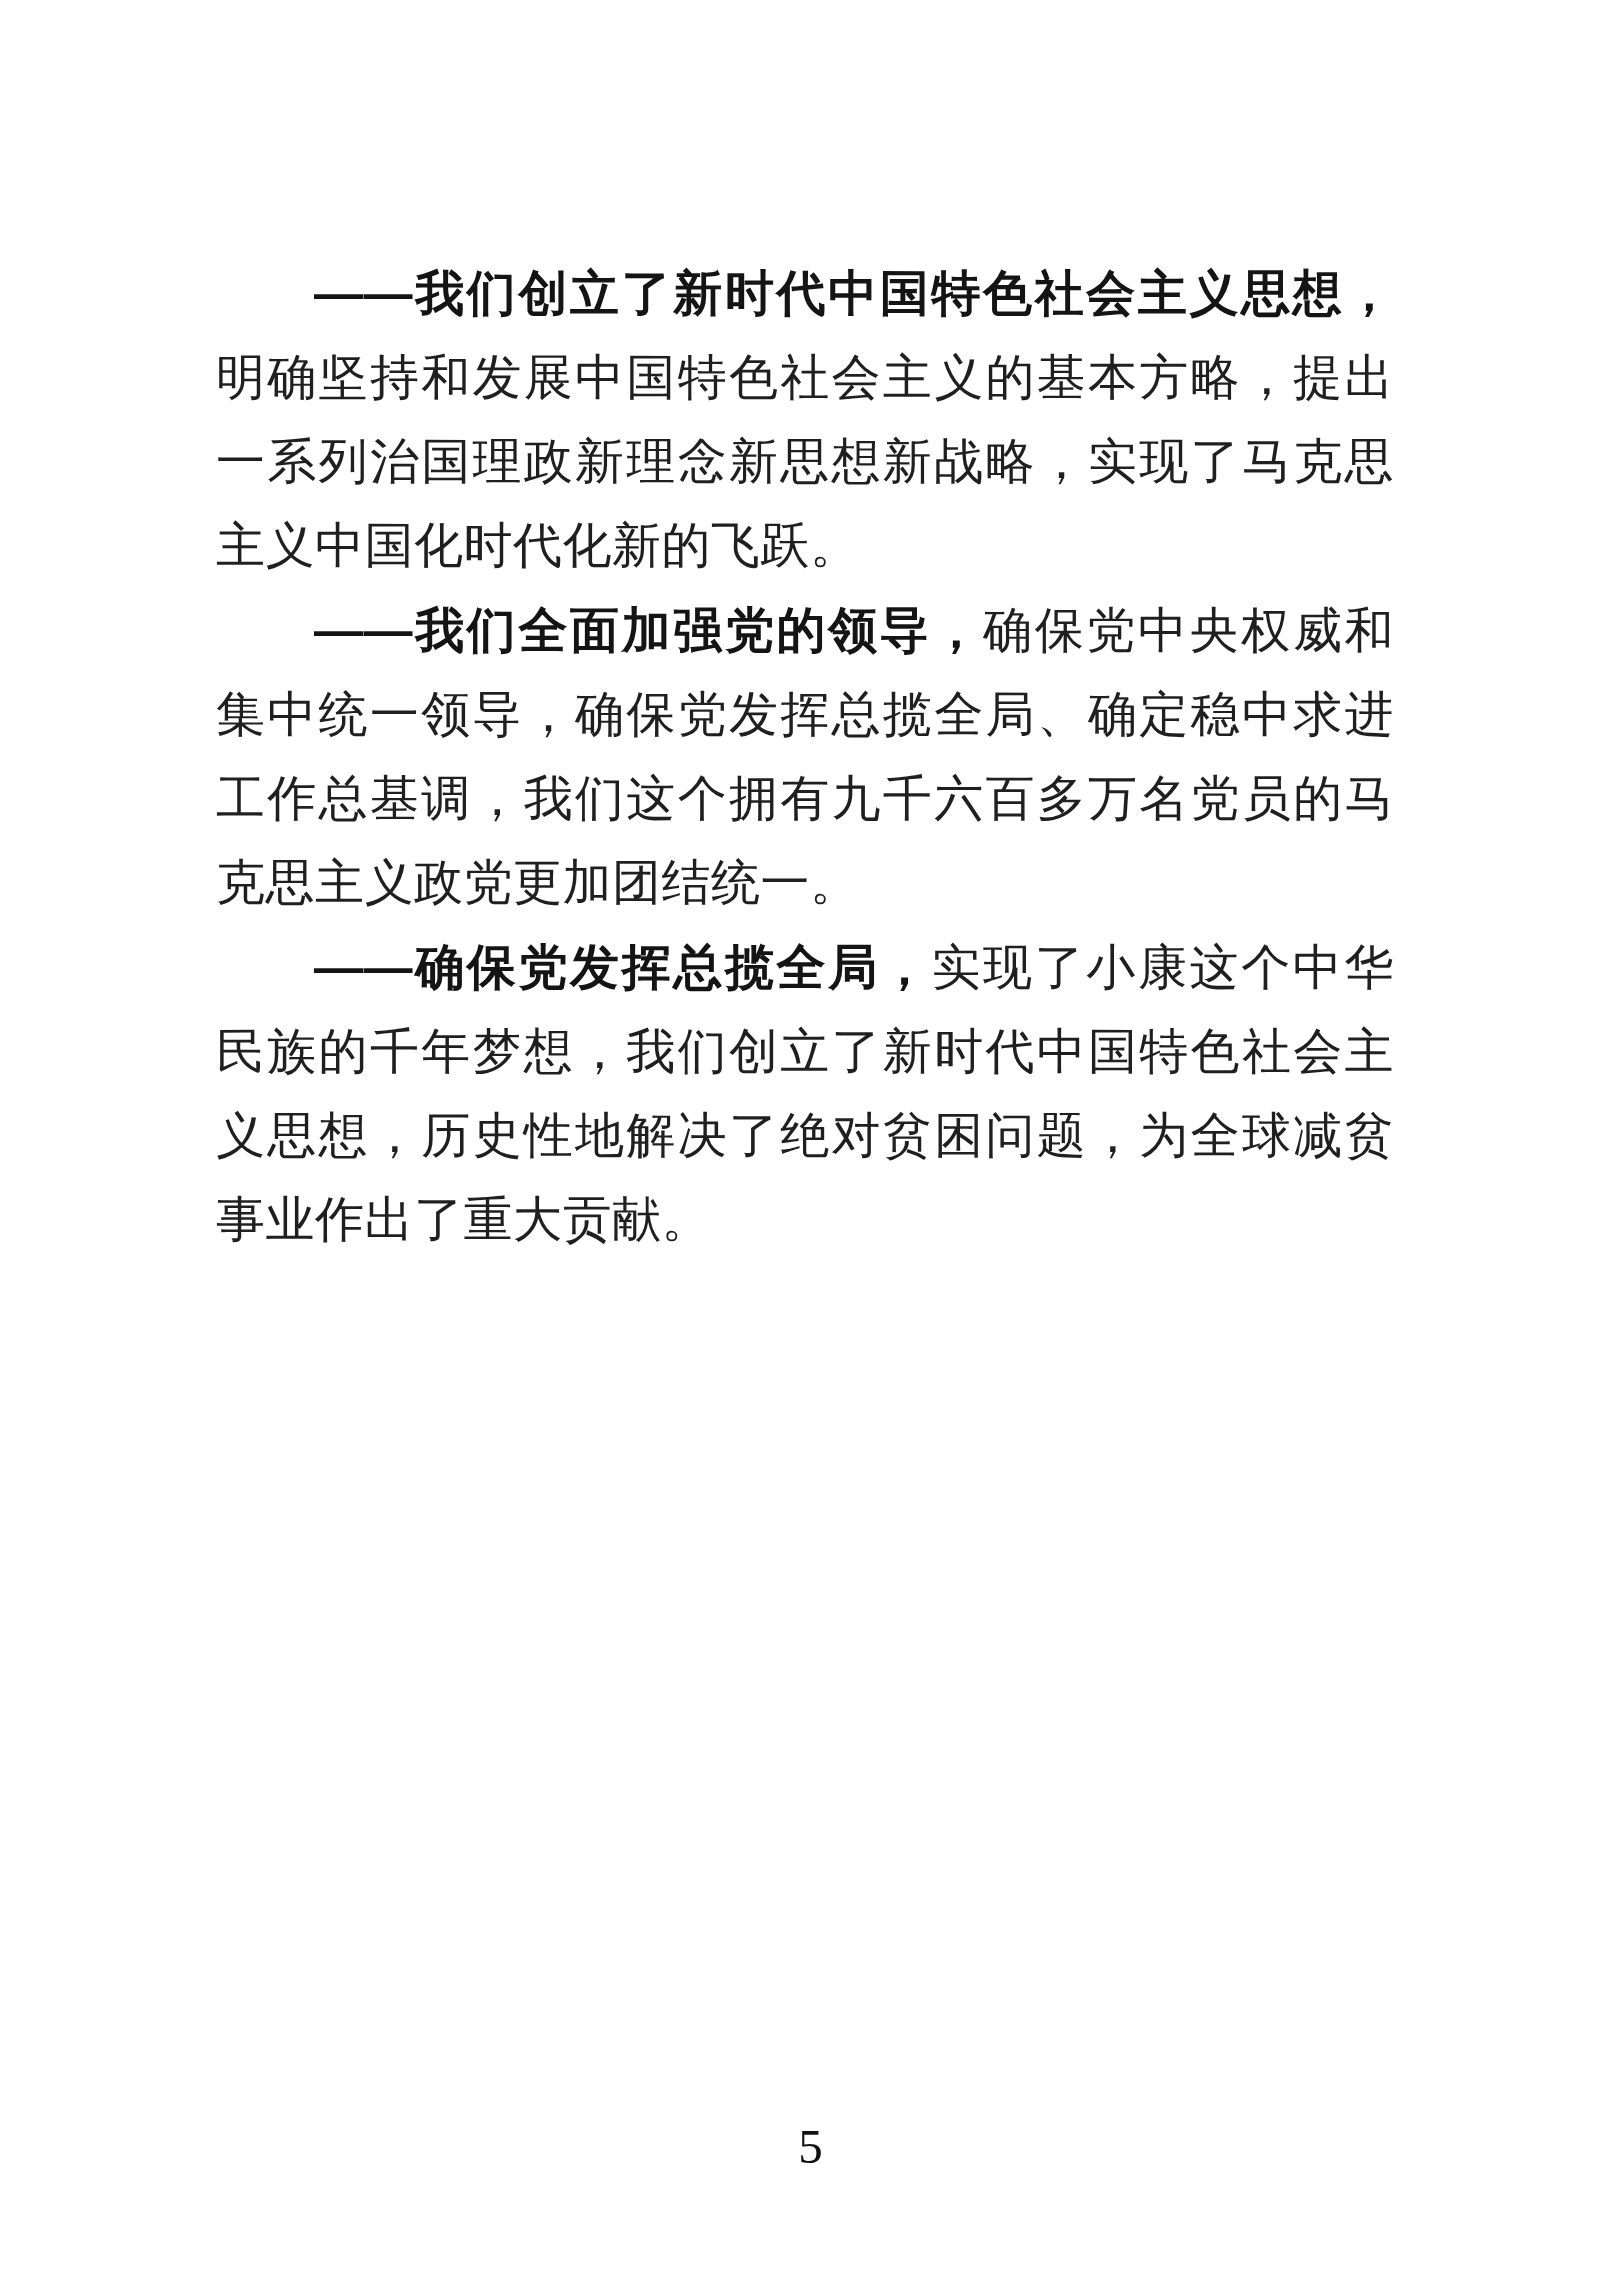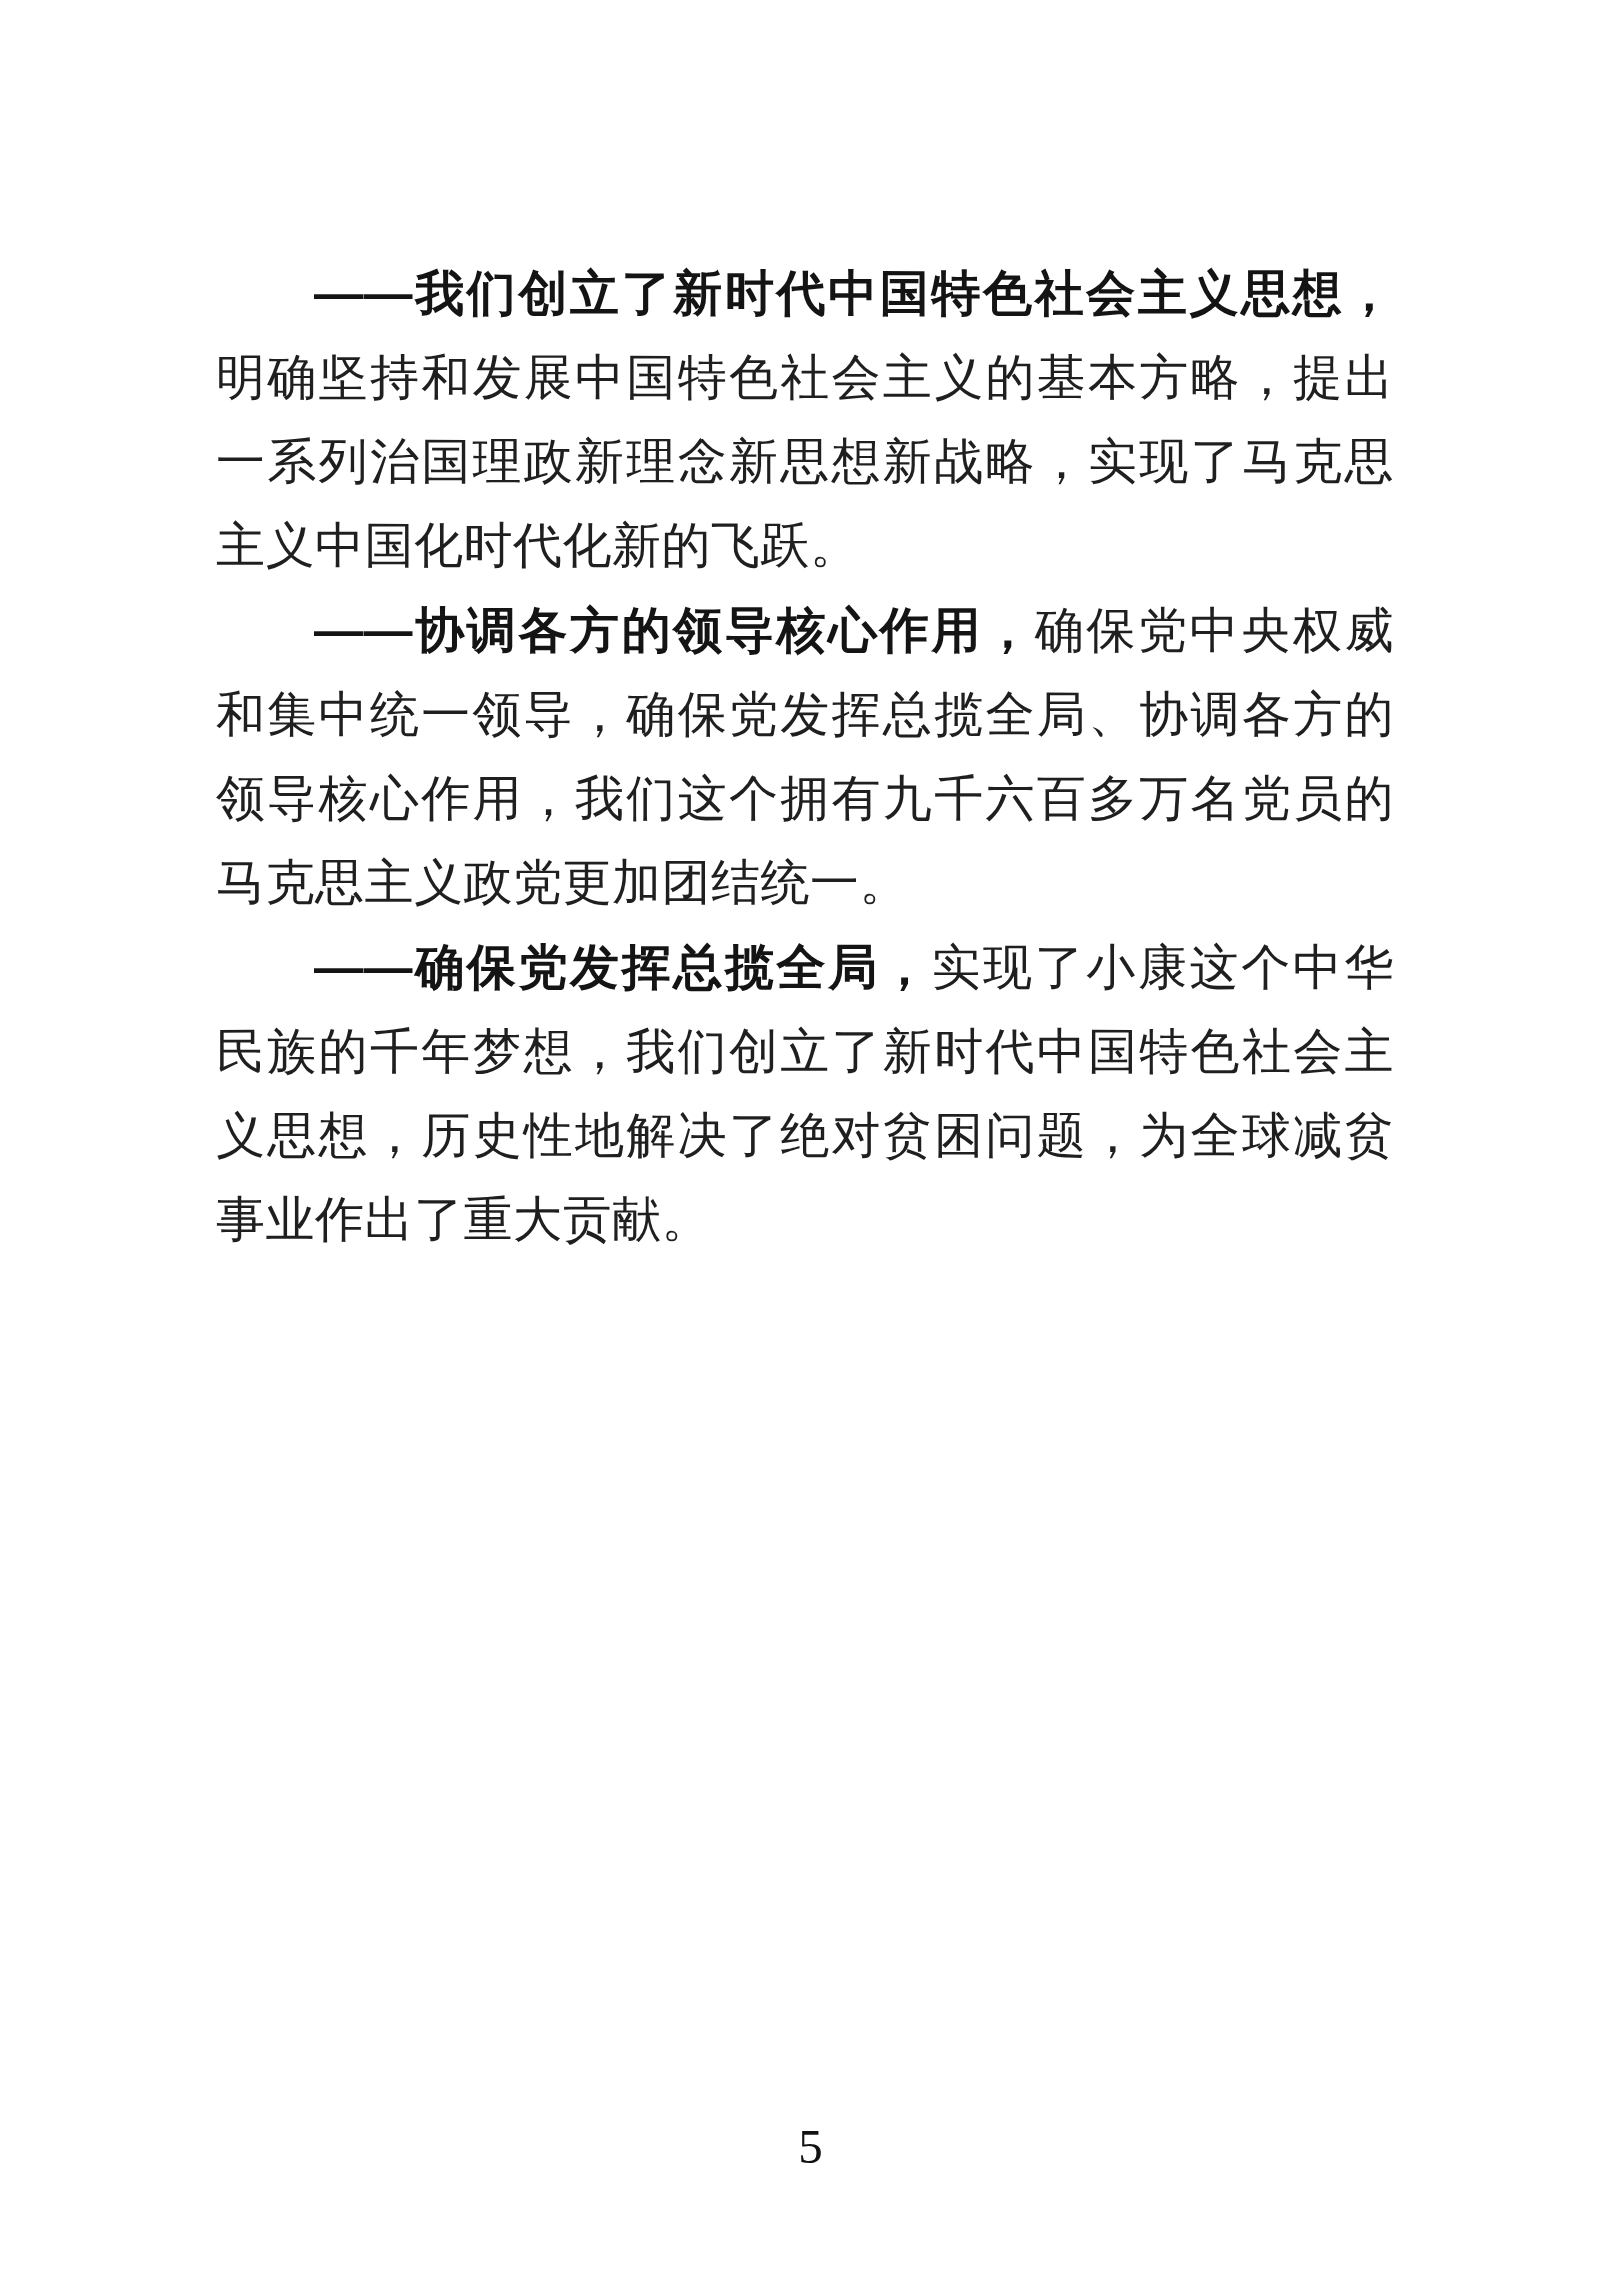--- a/index.html
+++ b/index.html
@@ -55,21 +55,21 @@
 <body>
 
 <div class="page">
   <div class="text-block">
 
     <p class="para">
       <span class="lead">——我们创立了新时代中国特色社会主义思想，</span><span class="body">明确坚持和发展中国特色社会主义的基本方略，提出一系列治国理政新理念新思想新战略，实现了马克思主义中国化时代化新的飞跃。</span>
     </p>
 
     <p class="para">
-      <span class="lead">——协调各方的领导核心作用，</span><span class="body">确保党中央权威和集中统一领导，确保党发挥总揽全局、协调各方的领导核心作用，我们这个拥有九千六百多万名党员的马克思主义政党更加团结统一。</span>
+      <span class="lead">——我们全面加强党的领导，</span><span class="body">确保党中央权威和集中统一领导，确保党发挥总揽全局、确定稳中求进工作总基调，我们这个拥有九千六百多万名党员的马克思主义政党更加团结统一。</span>
     </p>
 
     <p class="para">
       <span class="lead">——确保党发挥总揽全局，</span><span class="body">实现了小康这个中华民族的千年梦想，我们创立了新时代中国特色社会主义思想，历史性地解决了绝对贫困问题，为全球减贫事业作出了重大贡献。</span>
     </p>
 
 
   </div>
 
   <div class="page-number">5</div>

